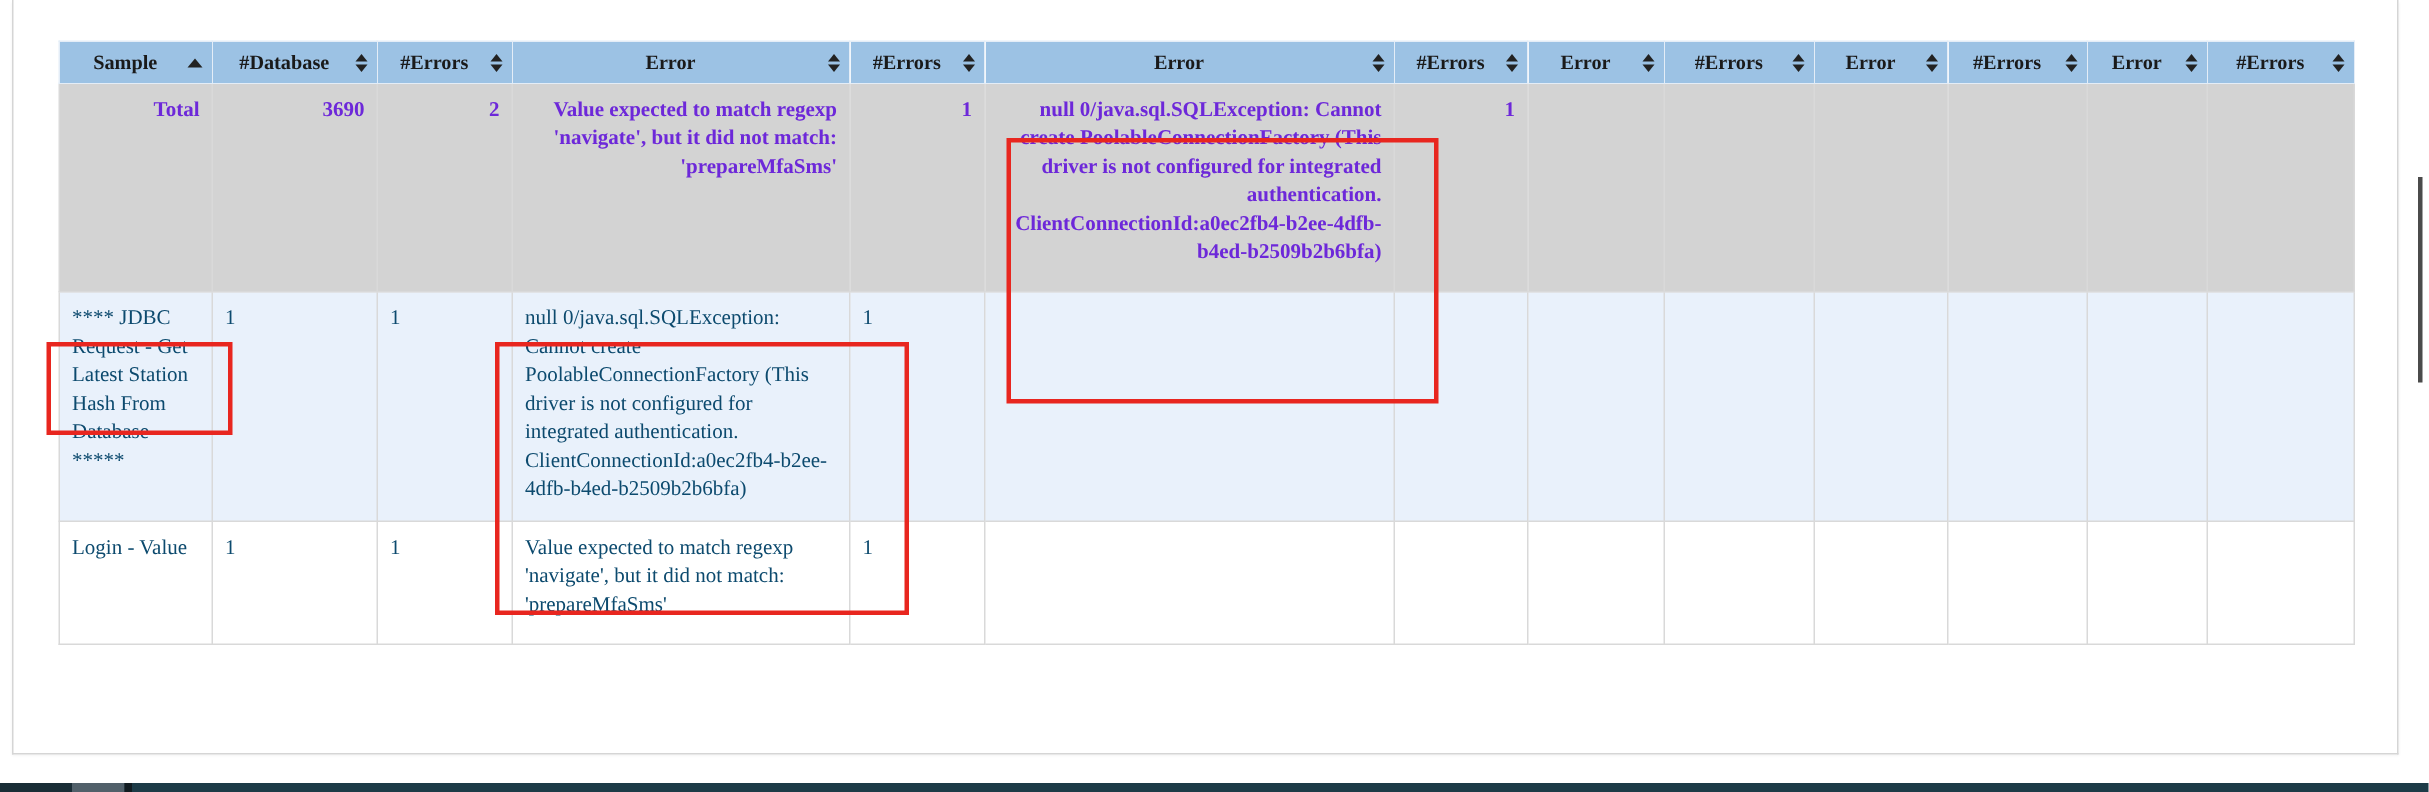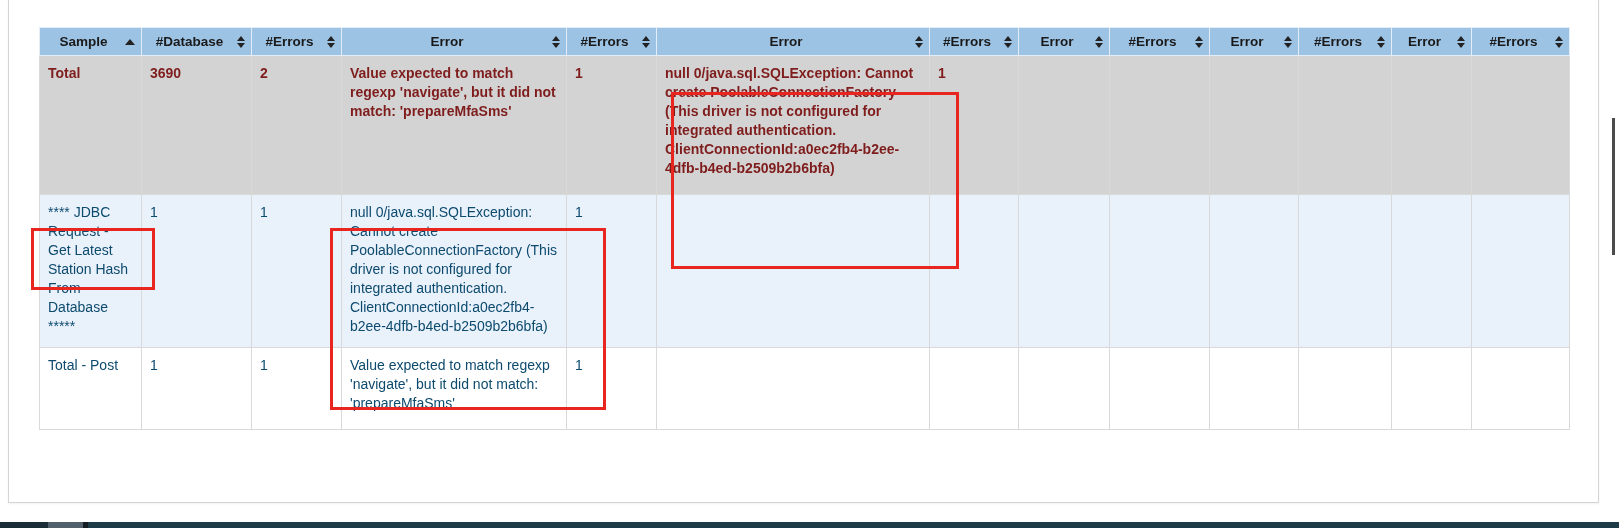--- a/index.html
+++ b/index.html
@@ -32,20 +32,21 @@
     color:#2e4b54;
   }
   .panel-body { padding:27px 0 0 30px; }
 
   
   table.errors-table {
     border-collapse:collapse;
     table-layout:fixed;
     width:1530px;
     font-size:14px;
+    font-family:Liberation Serif, serif;
   }
   .errors-table th {
     background:#9cc2e4;
     color:#1a1a1a;
     font-weight:bold;
     font-size:13.5px;
     height:28px;
     padding:3px 22px 3px 8px;
     text-align:center;
     position:relative;
@@ -58,21 +59,21 @@
     padding:8px;
     line-height:19px;
     color:#0c4a6e;
     overflow-wrap:break-word;
     word-wrap:break-word;
   }
   thead tr { height:28px; }
   tr.row-total   { height:139px; }
   tr.row-striped { height:153px; }
   tr.row-plain   { height:82px; }
-  tr.row-total td   { background:#d3d3d3; font-weight:bold; color:#7f1d1d; }
+  tr.row-total td   { background:#d3d3d3; font-weight:bold; color:#6d28d9;text-align:right; }
   tr.row-striped td { background:#e9f1fb; }
   tr.row-plain td   { background:#ffffff; }
 
   
   .sort {
     position:absolute; right:6px; top:50%;
     transform:translateY(-50%);
     display:flex; flex-direction:column; gap:2px;
   }
   .tri-up {
@@ -255,21 +256,21 @@
           <td></td>
           <td></td>
           <td></td>
           <td></td>
           <td></td>
           <td></td>
           <td></td>
           <td></td>
         </tr>
         <tr class="row-plain">
-          <td>Total - Post</td>
+          <td>Login - Value</td>
           <td>1</td>
           <td>1</td>
           <td>Value expected to match regexp 'navigate', but it did not match: 'prepareMfaSms'</td>
           <td>1</td>
           <td></td>
           <td></td>
           <td></td>
           <td></td>
           <td></td>
           <td></td>

